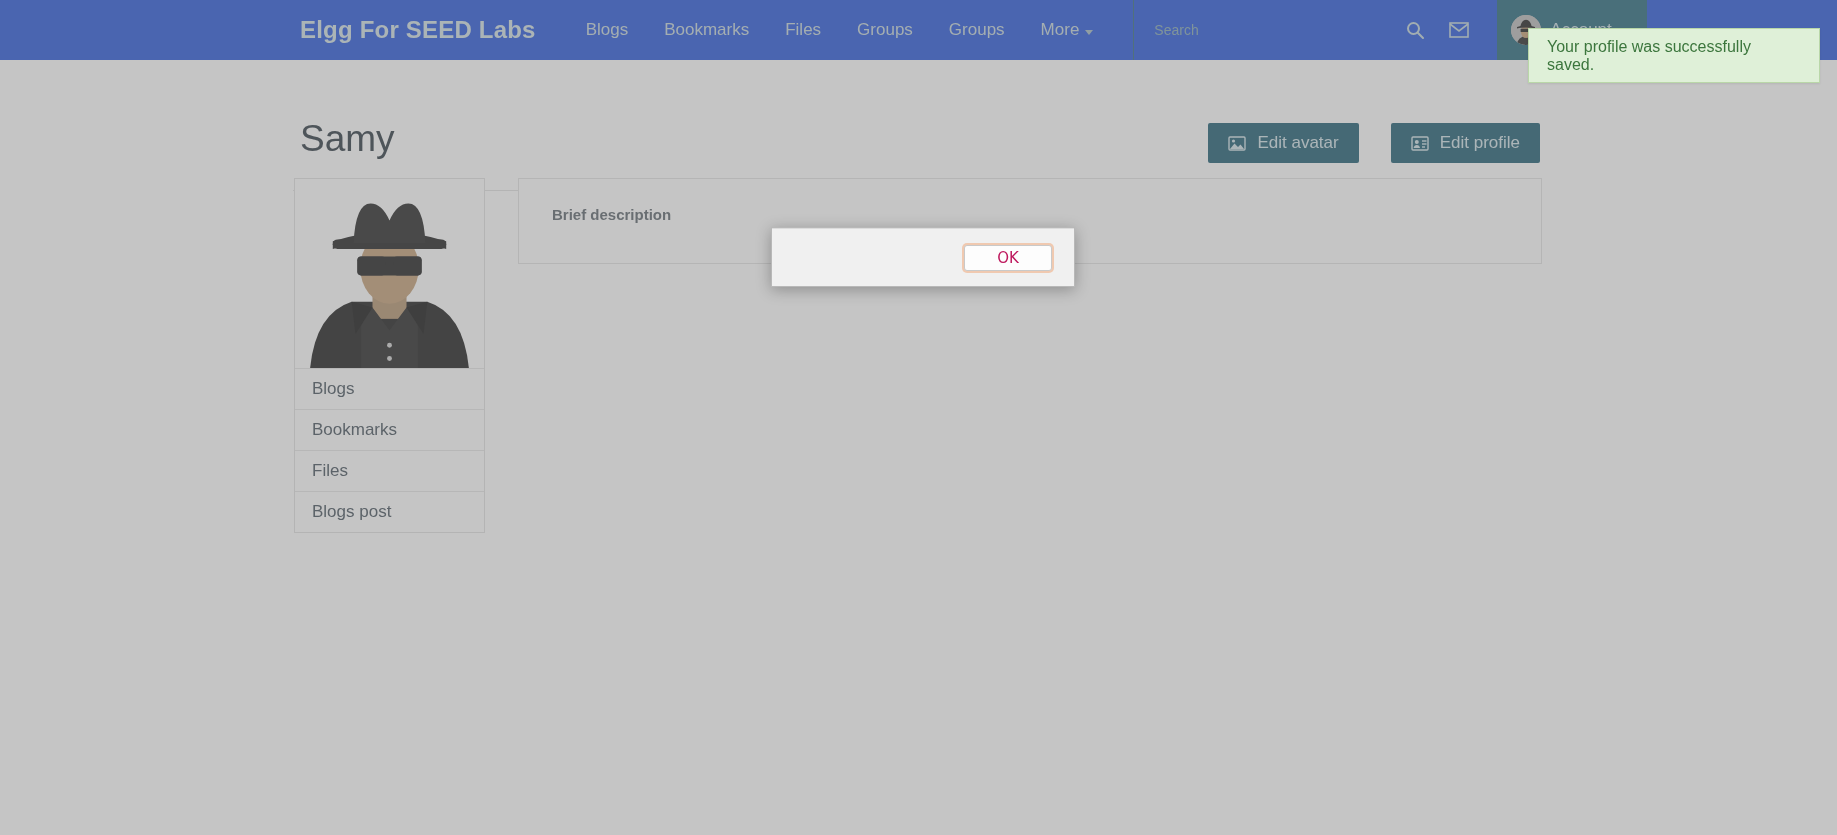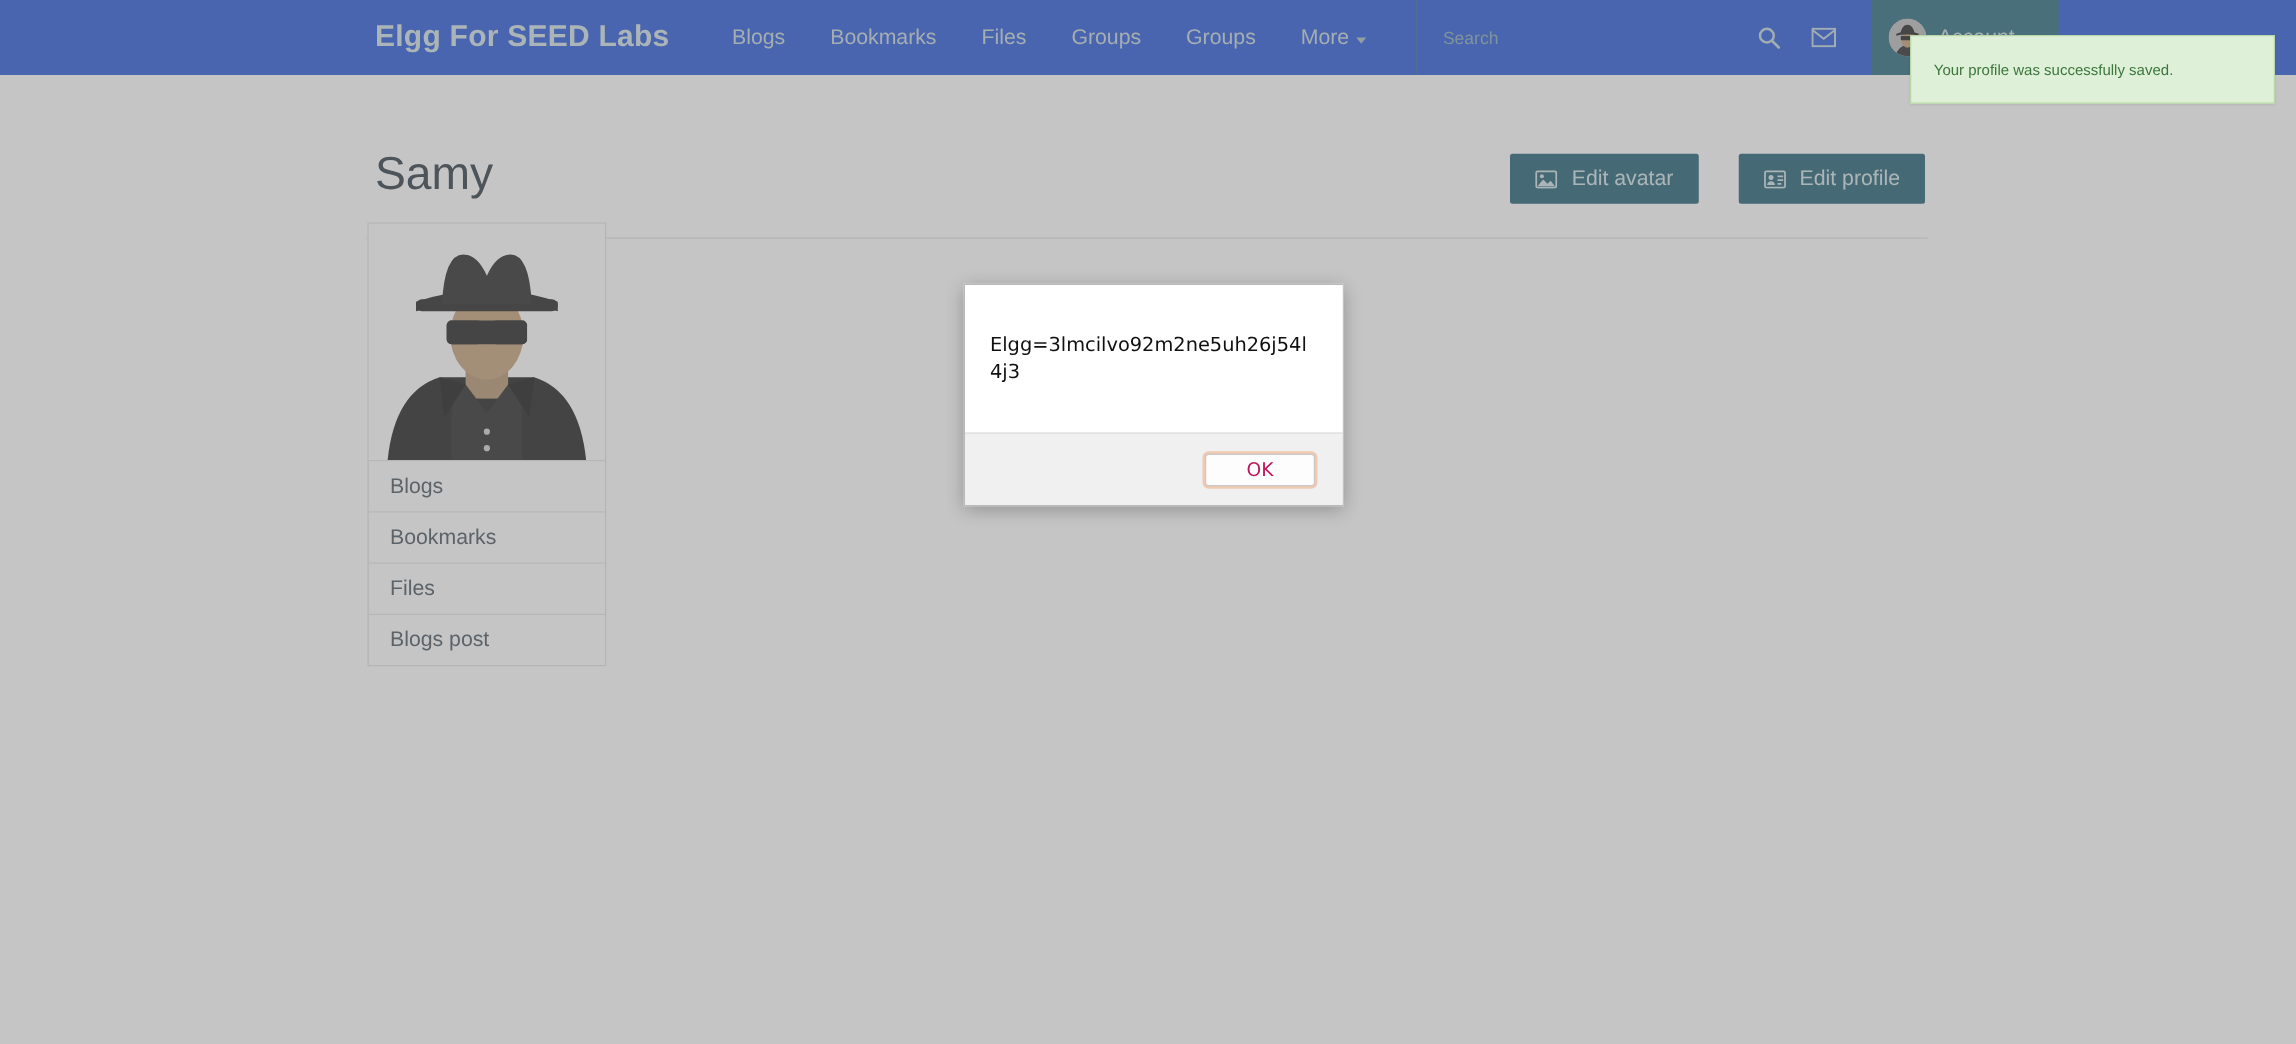--- a/index.html
+++ b/index.html
@@ -115,21 +115,21 @@
   
   .toast {
     position: absolute;
     top: 28px;
     left: 1528px;
     width: 292px;
     min-height: 55px;
     background: #dff0d8;
     border: 1px solid #b9d7a8;
     color: #3c763d;
-    font-size: 12px;
+    font-size: 16px;
     display: flex;
     align-items: center;
     padding: 0 18px;
     z-index: 60;
     box-shadow: 0 1px 2px rgba(0,0,0,0.08);
   }
 
   
   .page-body {
     position: absolute;
@@ -399,30 +399,31 @@
         </svg>
       </div>
       <ul class="side-menu">
         <li>Blogs</li>
         <li>Bookmarks</li>
         <li>Files</li>
         <li>Blogs post</li>
       </ul>
     </div>
 
+    <div class="main-card">
+      <div class="label">Brief description</div>
+      <div style="position:absolute;left:33px;top:50px;font-size:15px;color:#333;"></div>
+    </div>
   </div>
 
   <div id="dim-overlay"></div>
 
   <div class="toast" style="z-index:600;">
     <span>Your profile was successfully saved.</span>
   </div>
 
   <div class="alert-dialog">
-    <div class="alert-body">
-      <div class="alert-message">Elgg=3lmcilvo92m2ne5uh26j54l4j3</div>
-    </div>
     <div class="alert-footer">
       <button class="alert-ok">OK</button>
     </div>
   </div>
 
 </div>
 
 </body></html>

